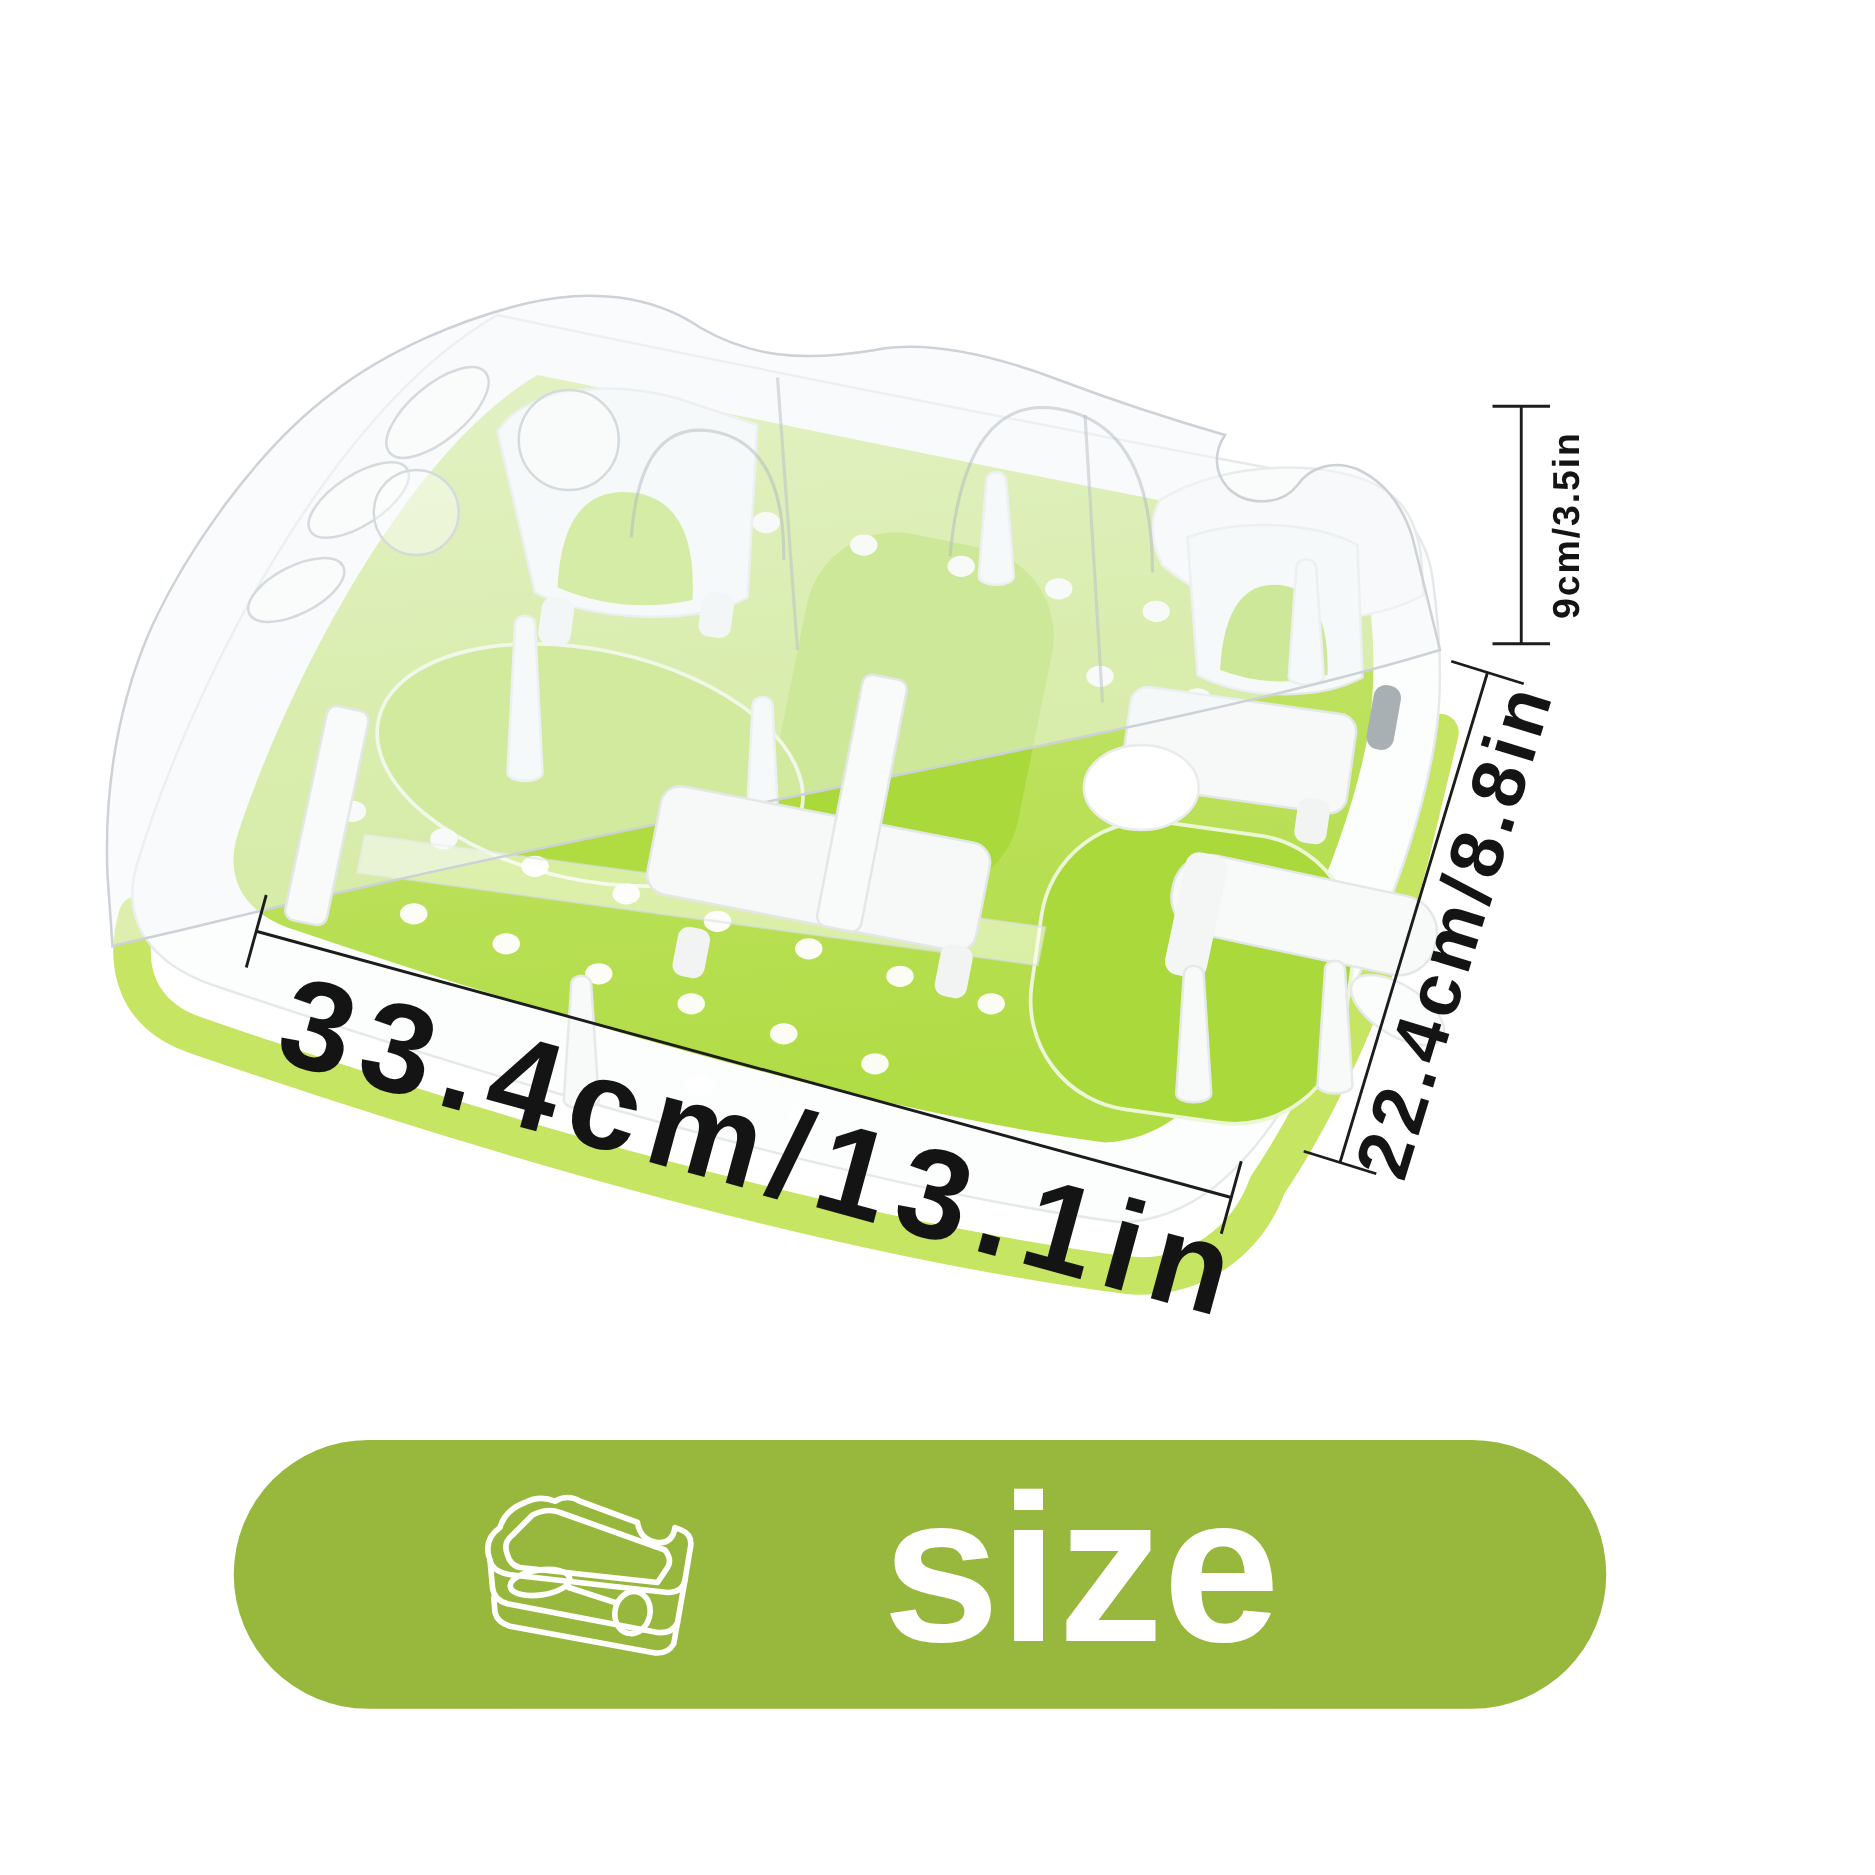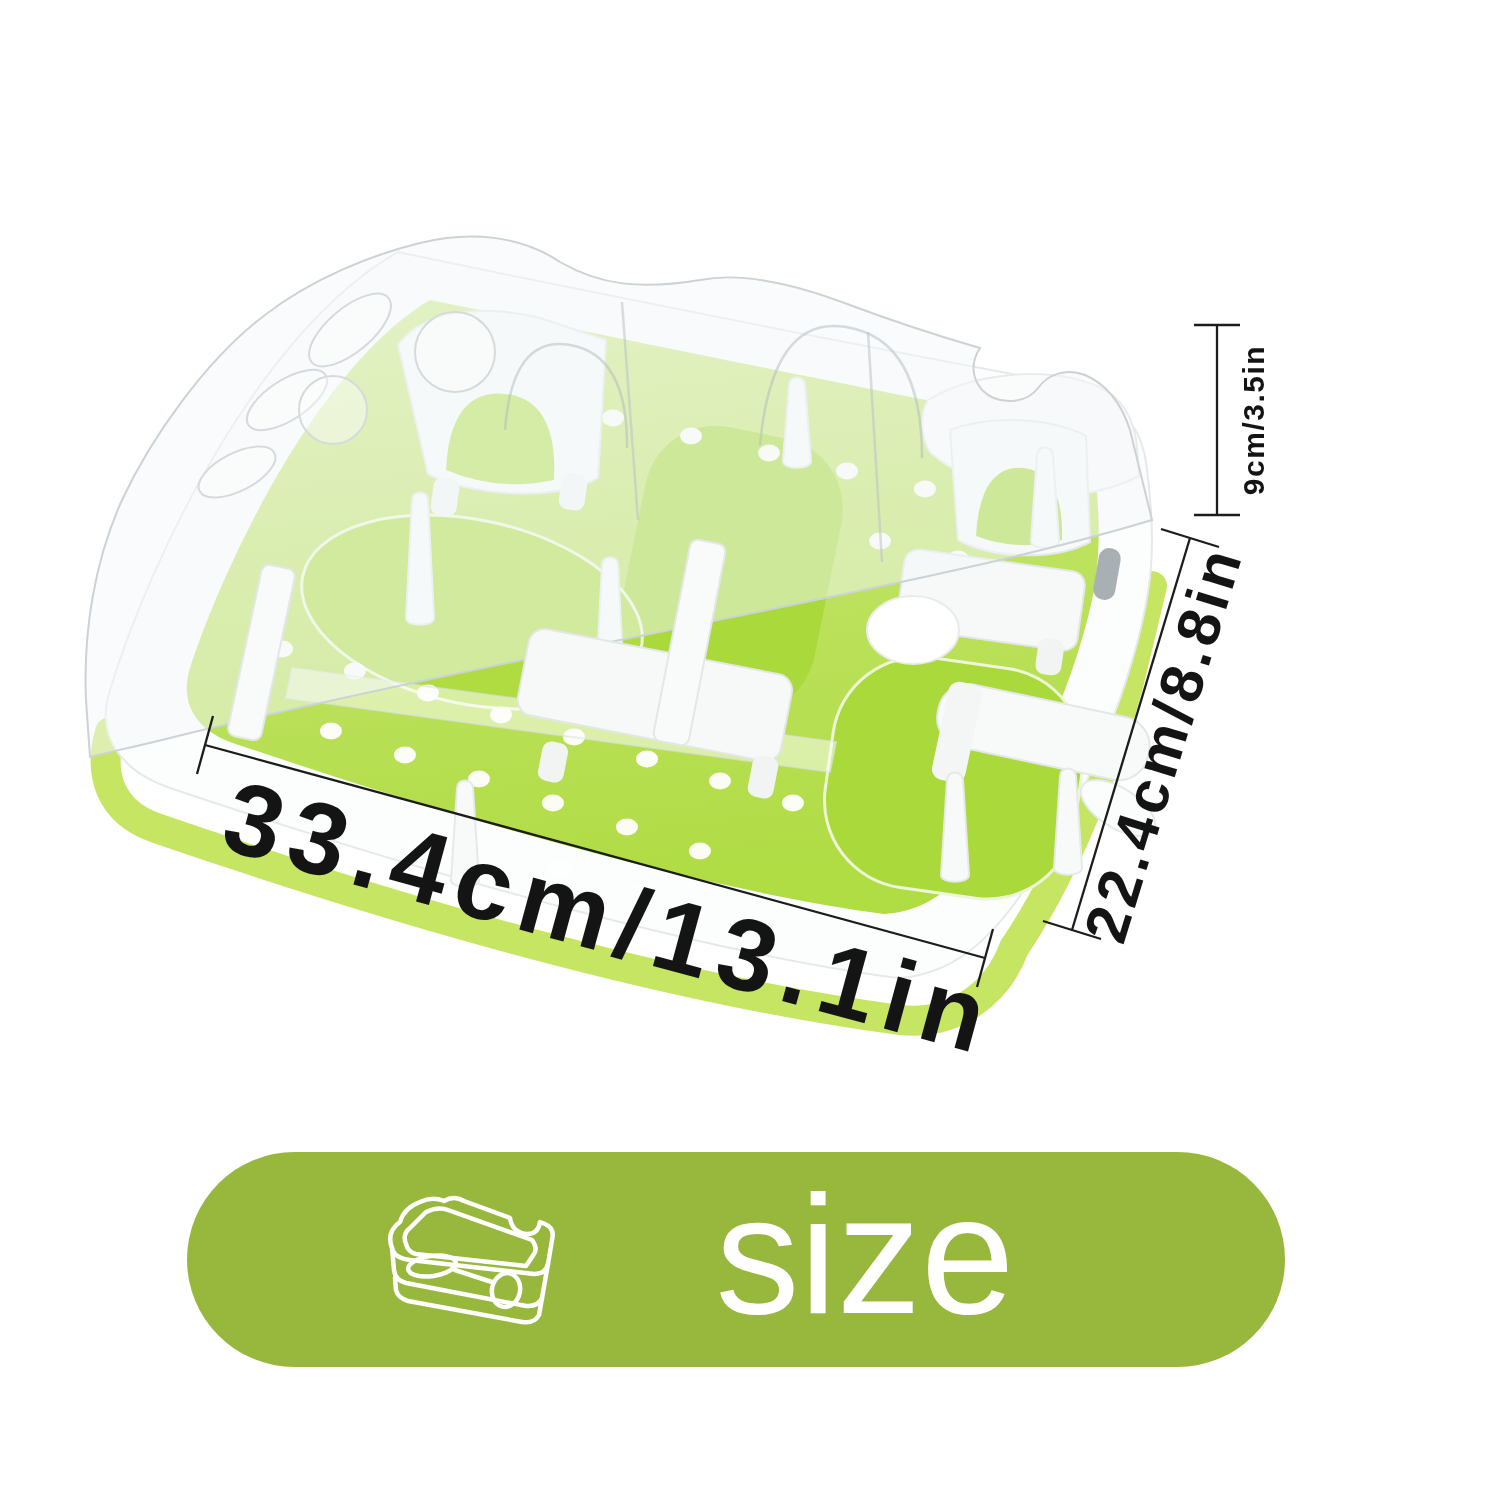--- a/index.html
+++ b/index.html
@@ -22,21 +22,21 @@
   .dim-height{
     left:1254px;top:420px;font-size:30px;letter-spacing:1.5px;
     transform:translate(-50%,-50%) rotate(-90deg);
   }
   .badge{
     position:absolute;left:187px;top:1152px;width:1098px;height:215px;
     border-radius:108px;background:#97b83d;
   }
   .badge-label{
     position:absolute;left:678px;top:50%;transform:translate(-50%,-53%);
-    font-size:168px;font-weight:400;color:#ffffff;letter-spacing:0;line-height:1;
+    font-size:168px;font-weight:700;color:#ffffff;letter-spacing:0;line-height:1;
   }
   .badge-icon{position:absolute;left:193px;top:34px;width:180px;height:160px;}
 </style>
 </head>
 <body>
 
 <div class="stage">
 
   <svg class="art" viewBox="0 0 1500 1500">
     <defs>

